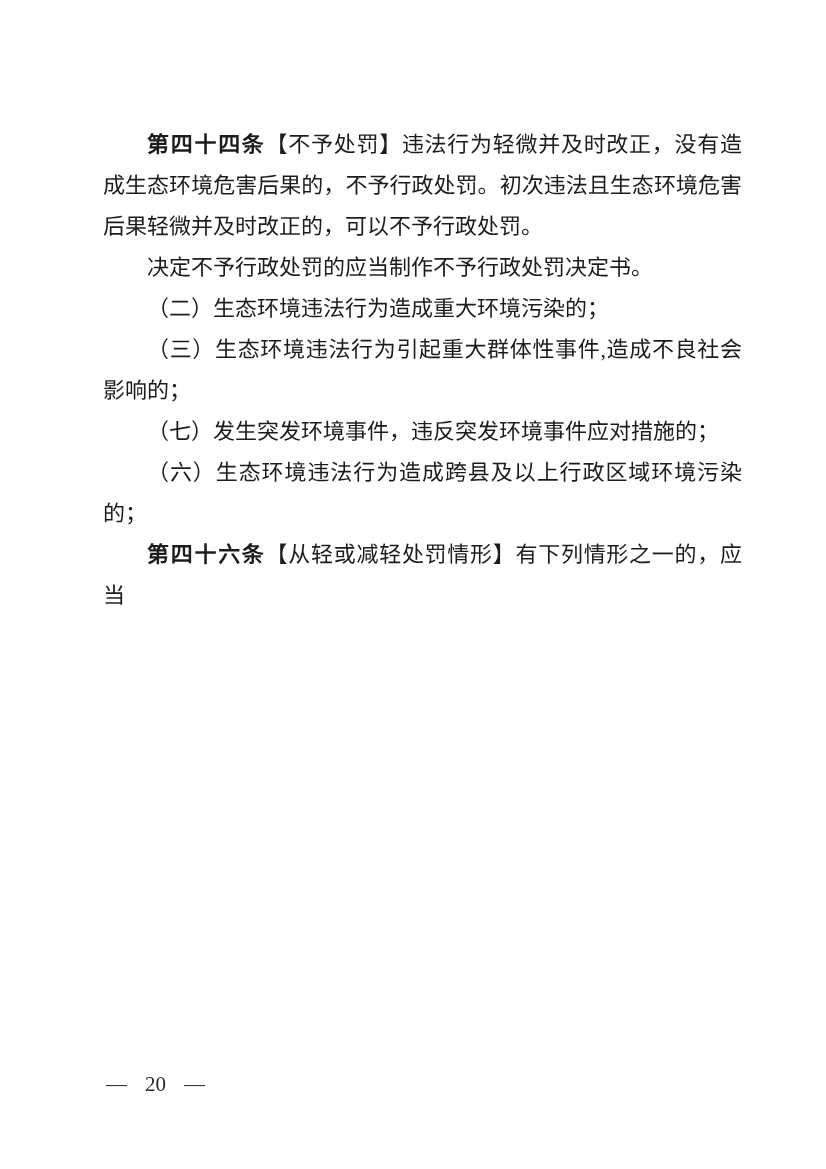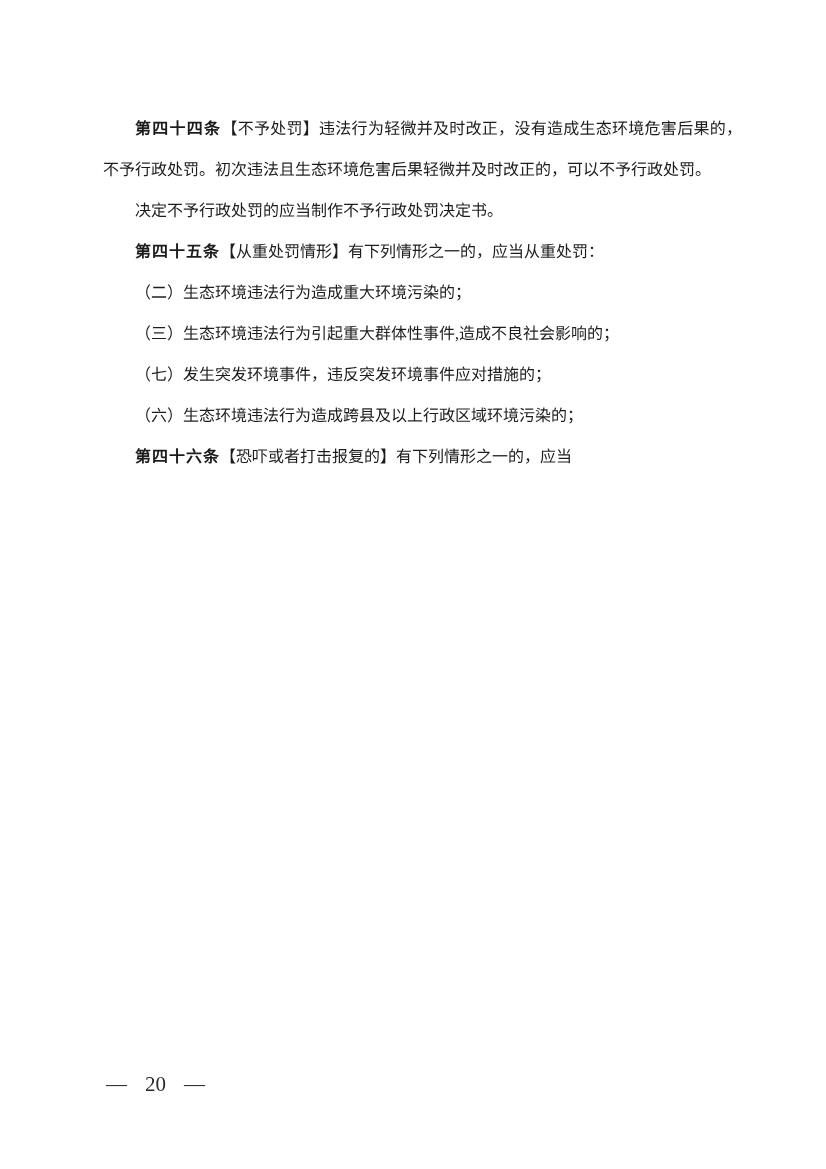--- a/index.html
+++ b/index.html
@@ -10,24 +10,24 @@
   .page {
     position: relative;
     width: 826px;
     height: 1169px;
     background: #ffffff;
     overflow: hidden;
   }
   .content {
     position: absolute;
     left: 103px;
-    top: 108px;
+    top: 124px;
     width: 639px;
     font-family: "Liberation Serif", "DejaVu Serif", serif;
-    font-size: 16px;
+    font-size: 22px;
     line-height: 41px;
     color: #1c1c1c;
     text-align: justify;
     text-justify: inter-character;
   }
   .content p {
     margin: 0;
     padding: 0;
     text-indent: 2em;
   }
@@ -60,35 +60,34 @@
 <div class="page">
 
   <main class="content">
 
     <p><span class="article-heading">第四十四条</span><span class="article-bracket">【不予处罚】</span><span>违法行为轻微并及时改正，没有造成生态环境危害后果的，不予行政处罚。初次违法且生态环境危害后果轻微并及时改正的，可以不予行政处罚。</span></p>
 
 
 
     <p><span>决定不予行政处罚的应当制作不予行政处罚决定书。</span></p>
 
-    <p><span class="article-heading">第四十五条</span><span class="article-bracket">【从重处罚情形】</span><span>有下列情形之一的，应当从重处罚：</span></p>
 
 
     <p><span>（二）生态环境违法行为造成重大环境污染的；</span></p>
 
     <p><span>（三）生态环境违法行为引起重大群体性事件,造成不良社会影响的；</span></p>
 
 
 
     <p><span>（七）发生突发环境事件，违反突发环境事件应对措施的；</span></p>
 
     <p><span>（六）生态环境违法行为造成跨县及以上行政区域环境污染的；</span></p>
 
 
-    <p><span class="article-heading">第四十六条</span><span class="article-bracket">【恐吓或者打击报复的】</span><span>有下列情形之一的，应当</span></p>
+    <p><span class="article-heading">第四十六条</span><span class="article-bracket">【从轻或减轻处罚情形】</span><span>有下列情形之一的，应当</span></p>
 
   </main>
 
   <footer class="page-footer">
     <span class="dash">—</span>
     <span>20</span>
     <span class="dash">—</span>
   </footer>
 
 </div>

